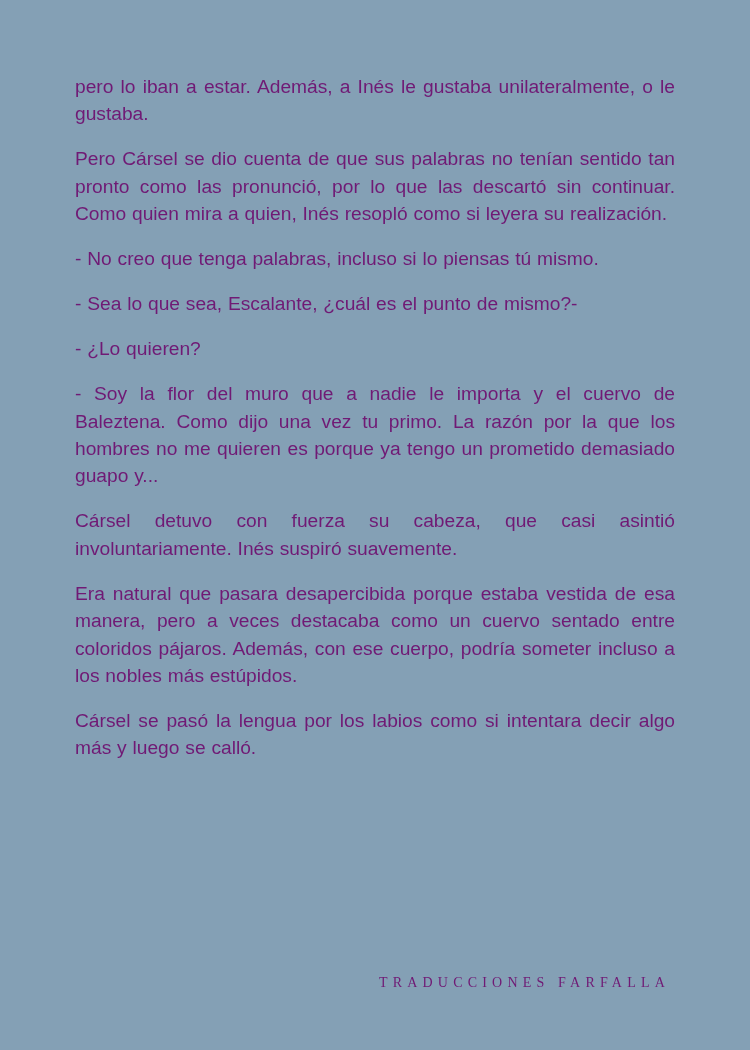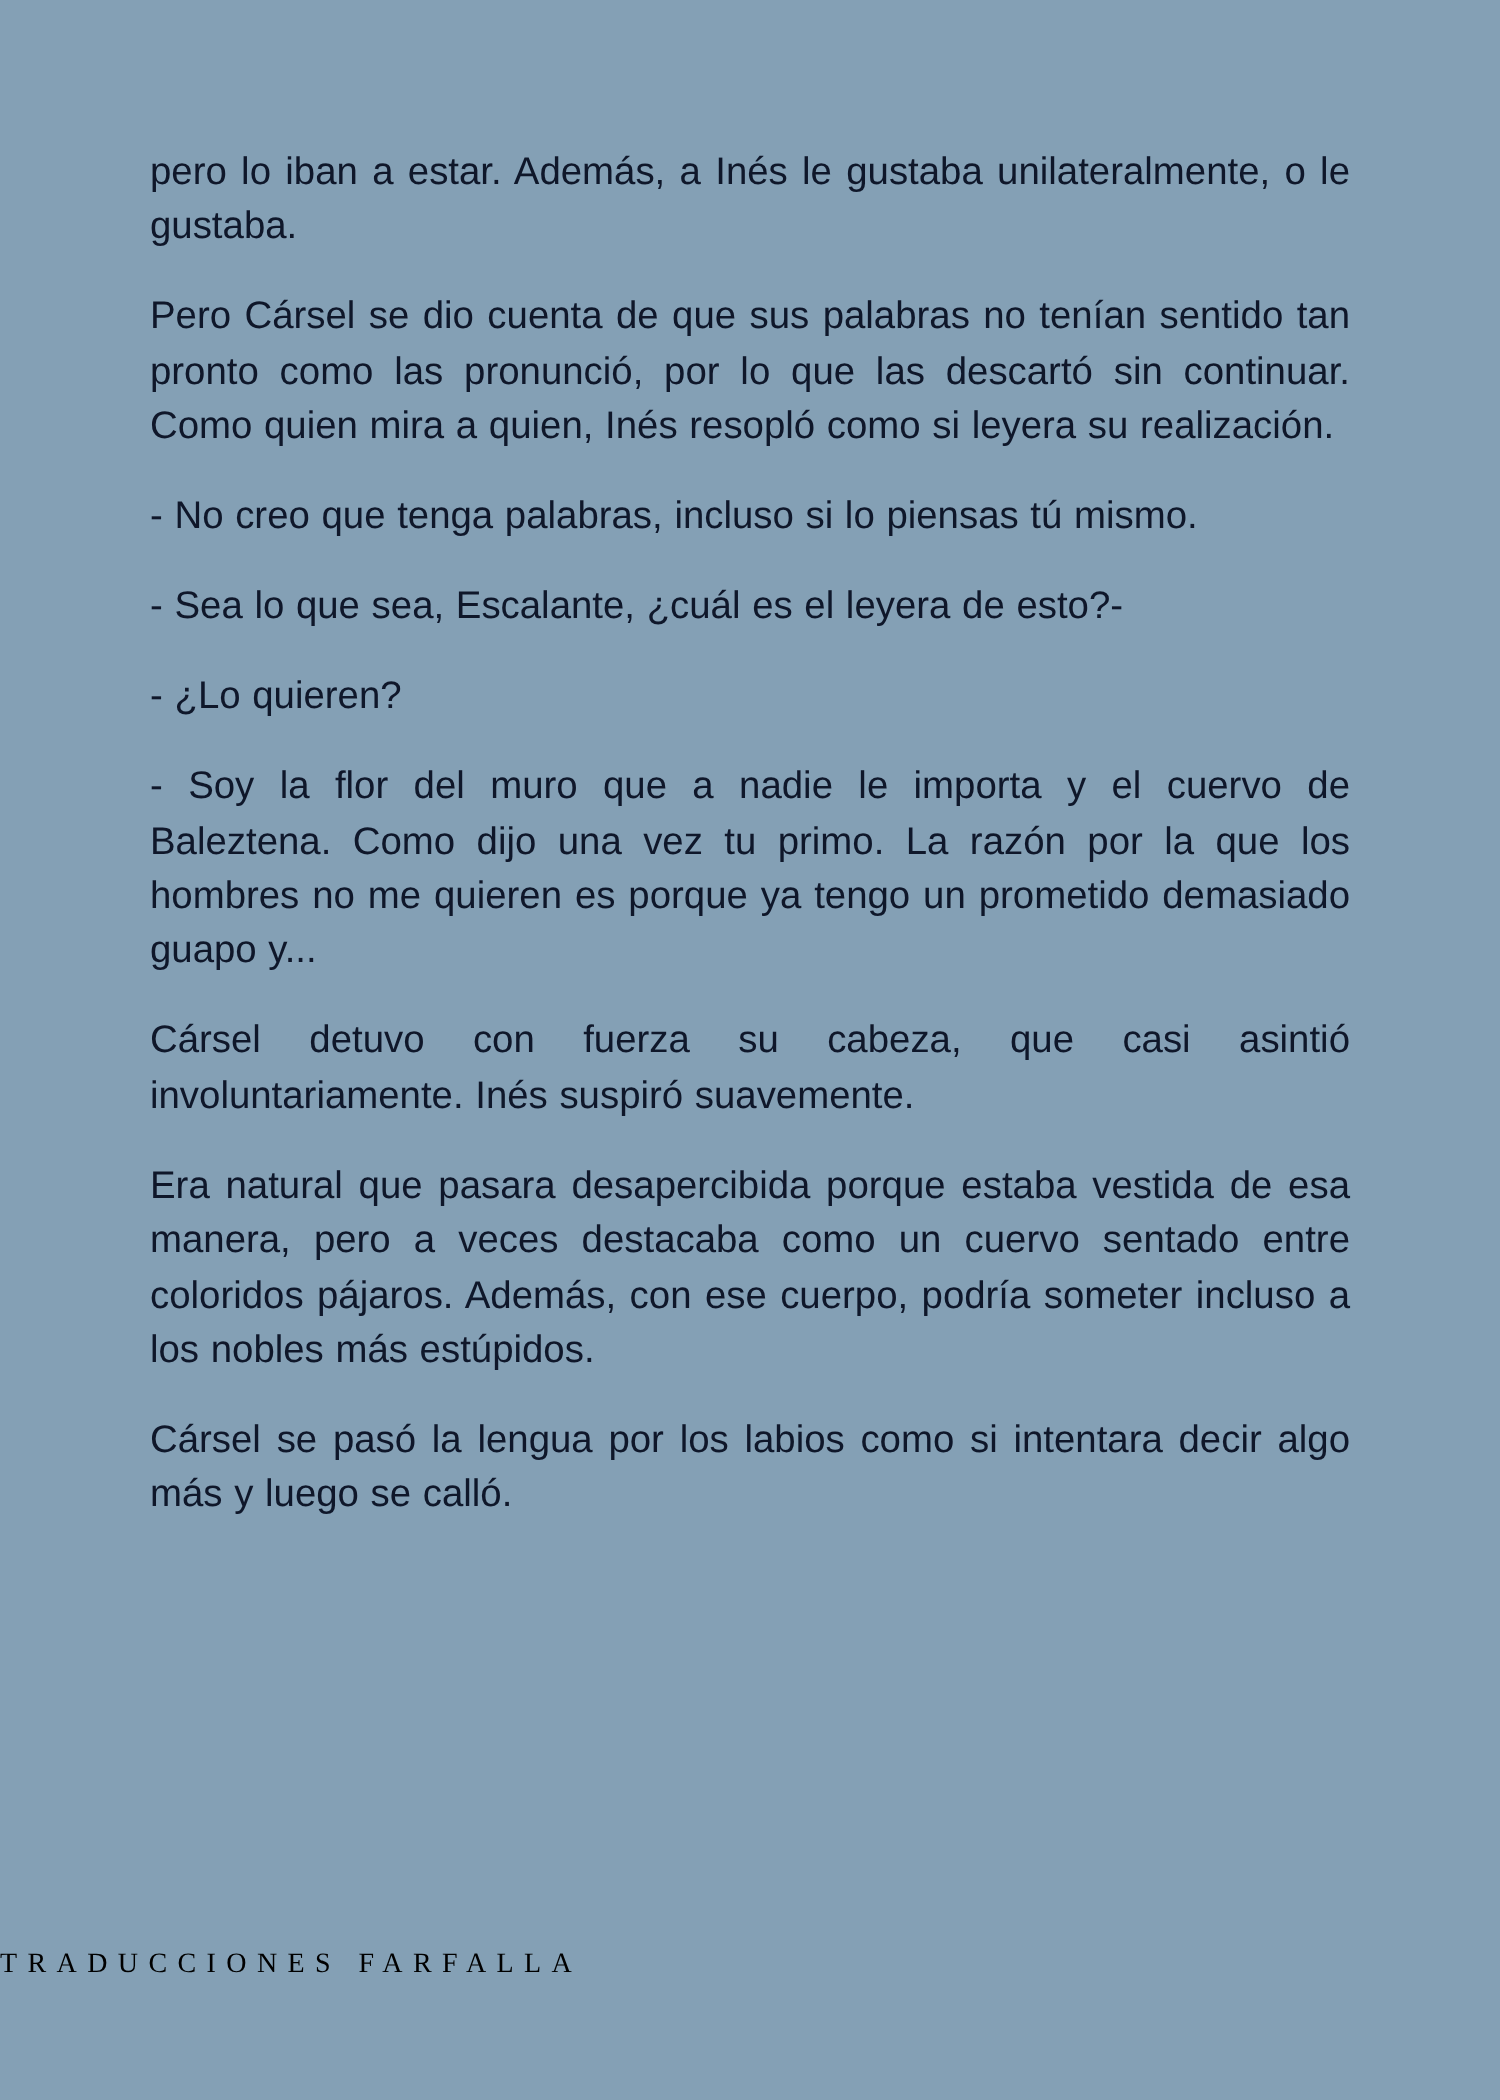--- a/index.html
+++ b/index.html
@@ -11,52 +11,52 @@
       height: 1050px;
       background: #84a0b5;
       overflow: hidden;
       position: relative;
     }
     .page {
       position: absolute;
       left: 75px;
       top: 73px;
       width: 600px;
-      color: #0f172a;
+      color: #701a75;
       font-family: "Liberation Sans", "DejaVu Sans", sans-serif;
       font-size: 19.2px;
       line-height: 27.4px;
     }
     .para {
       margin: 0 0 17.6px 0;
       text-align: justify;
       text-align-last: left;
       hyphens: none;
       word-spacing: 0.5px;
     }
     .footer {
       position: absolute;
       left: 0;
       width: 670px;
       top: 975px;
-      text-align: left;
-      color: #000000;
+      text-align: right;
+      color: #701a75;
       font-family: "Liberation Serif", "DejaVu Serif", serif;
       font-size: 14px;
       letter-spacing: 5.2px;
     }
   </style>
 </head>
 <body>
 
 <div class="page">
   <p class="para">pero lo iban a estar. Además, a Inés le gustaba unilateralmente, o le gustaba.</p>
   <p class="para">Pero Cársel se dio cuenta de que sus palabras no tenían sentido tan pronto como las pronunció, por lo que las descartó sin continuar. Como quien mira a quien, Inés resopló como si leyera su realización.</p>
   <p class="para">- No creo que tenga palabras, incluso si lo piensas tú mismo.</p>
-  <p class="para">- Sea lo que sea, Escalante, ¿cuál es el leyera de esto?-</p>
+  <p class="para">- Sea lo que sea, Escalante, ¿cuál es el punto de mismo?-</p>
   <p class="para">- ¿Lo quieren?</p>
   <p class="para">- Soy la flor del muro que a nadie le importa y el cuervo de Baleztena. Como dijo una vez tu primo.  La razón por la que los hombres no me quieren es porque ya tengo un prometido demasiado guapo y...</p>
   <p class="para">Cársel detuvo con fuerza su cabeza, que casi asintió involuntariamente. Inés suspiró suavemente.</p>
   <p class="para">Era natural que pasara desapercibida porque estaba vestida de esa manera, pero a veces destacaba como un cuervo sentado entre coloridos pájaros. Además, con ese cuerpo, podría someter incluso a los nobles más estúpidos.</p>
   <p class="para">Cársel se pasó la lengua por los labios como si intentara decir algo más y luego se calló.</p>
 </div>
 
 <div class="footer">TRADUCCIONES FARFALLA</div>
 
 </body></html>

